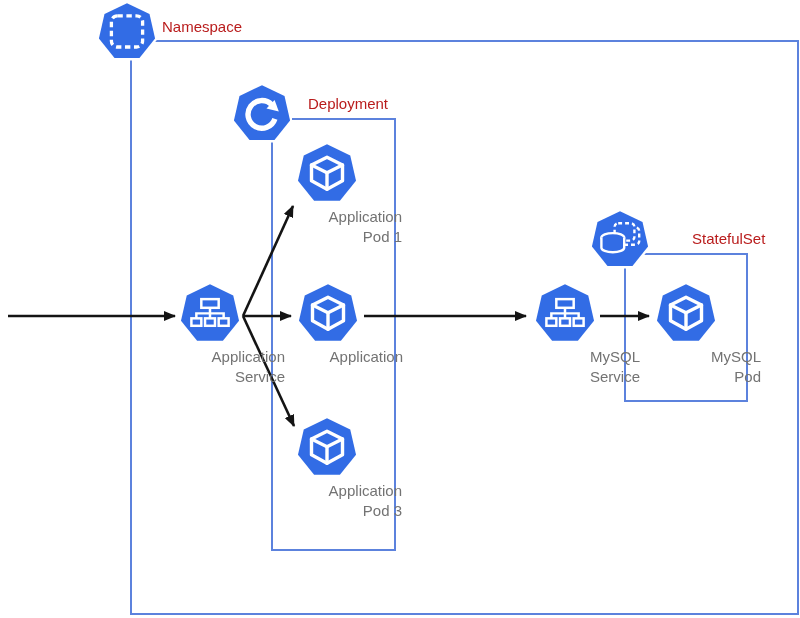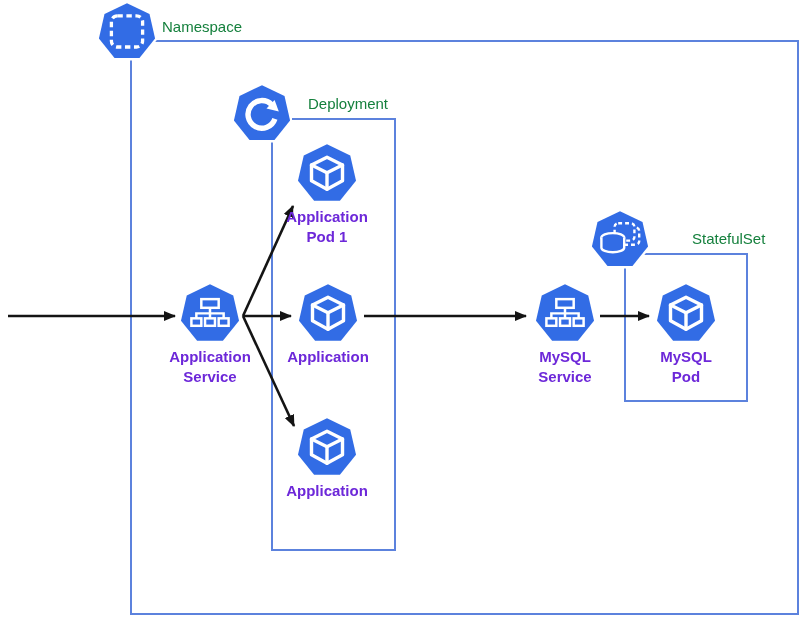--- a/index.html
+++ b/index.html
@@ -1,26 +1,26 @@
 <!DOCTYPE html>
 <html><head>
 <meta charset="utf-8">
 <style>
   html,body{margin:0;padding:0;background:#ffffff;}
   .stage{position:relative;width:800px;height:618px;background:#ffffff;
          font-family:"Liberation Sans",sans-serif;overflow:hidden;}
   .gbox{position:absolute;border:2px solid #5C82DD;background:transparent;z-index:1;}
-  .glabel{position:absolute;color:#15803d;font-size:15px;white-space:nowrap;z-index:2;}
+  .glabel{position:absolute;color:#b91c1c;font-size:15px;white-space:nowrap;z-index:2;}
   .arrows{position:absolute;left:0;top:0;z-index:2;}
   .node{position:absolute;width:62px;height:62px;z-index:3;}
   .node svg{width:62px;height:62px;display:block;}
   .gicon{position:absolute;z-index:4;}
   .gicon svg{display:block;}
   .nlabel{position:absolute;top:64px;left:50%;transform:translateX(-50%);
-          width:150px;text-align:center;font-size:15px;line-height:20px;color:#6d28d9;font-weight:bold;}
+          width:150px;text-align:right;font-size:15px;line-height:20px;color:#737373;}
   .nlabel span{display:block;}
 </style>
 </head>
 <body>
 
 <div class="stage">
 
   <svg width="0" height="0" style="position:absolute" aria-hidden="true">
     <defs>
       <polygon id="hept" points="50,2 87.5,20.1 96.8,60.7 70.8,93.3 29.2,93.3 3.2,60.7 12.5,20.1"></polygon>
@@ -137,20 +137,21 @@
       <span>Application</span>
     </div>
   </div>
 
   <div class="node" style="left:296px;top:417px">
     <svg viewBox="0 0 100 100">
         <use href="#sym-pod" xlink:href="#sym-pod"></use>
       </svg>
     <div class="nlabel">
       <span>Application</span>
+      <span>Pod 3</span>
     </div>
   </div>
 
   <div class="node" style="left:534px;top:283px">
     <svg viewBox="0 0 100 100">
         <use href="#sym-service" xlink:href="#sym-service"></use>
       </svg>
     <div class="nlabel">
       <span>MySQL</span>
       <span>Service</span>

